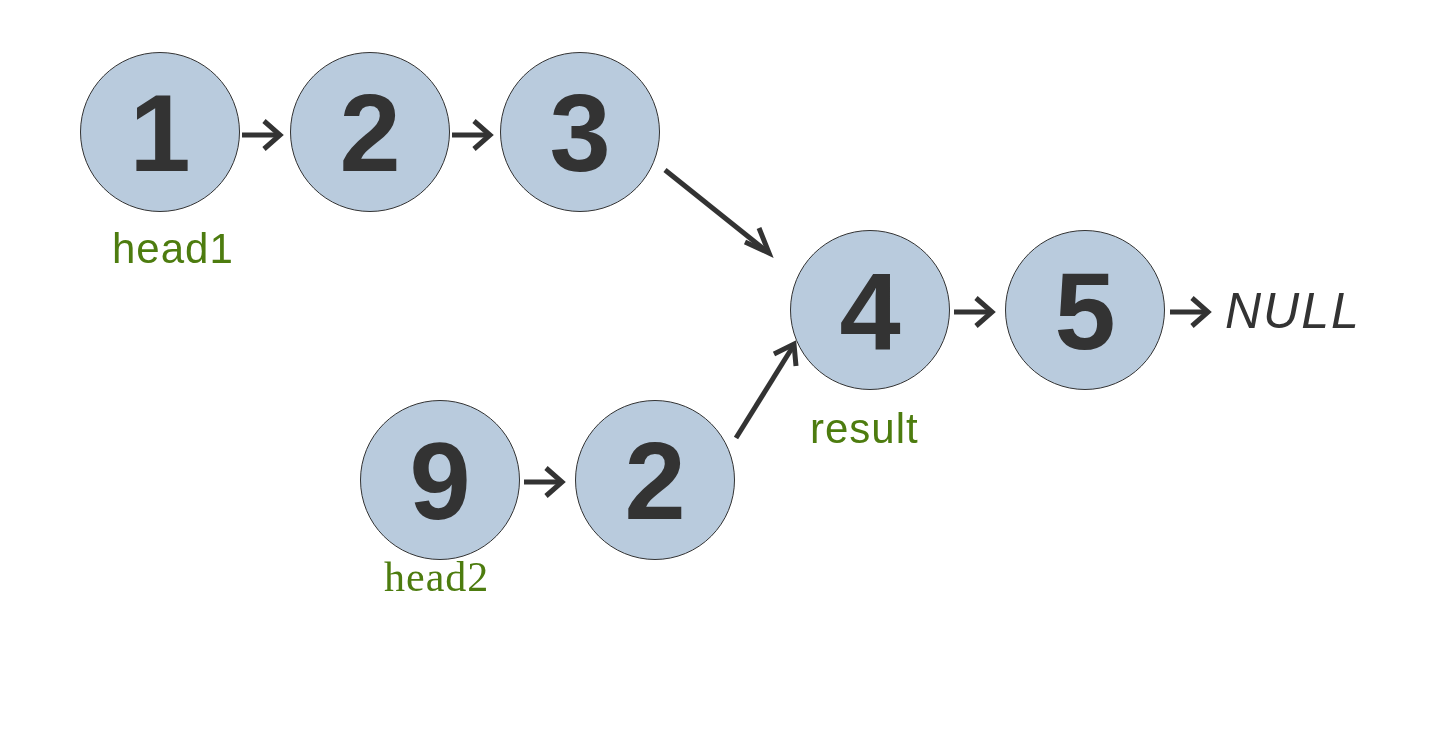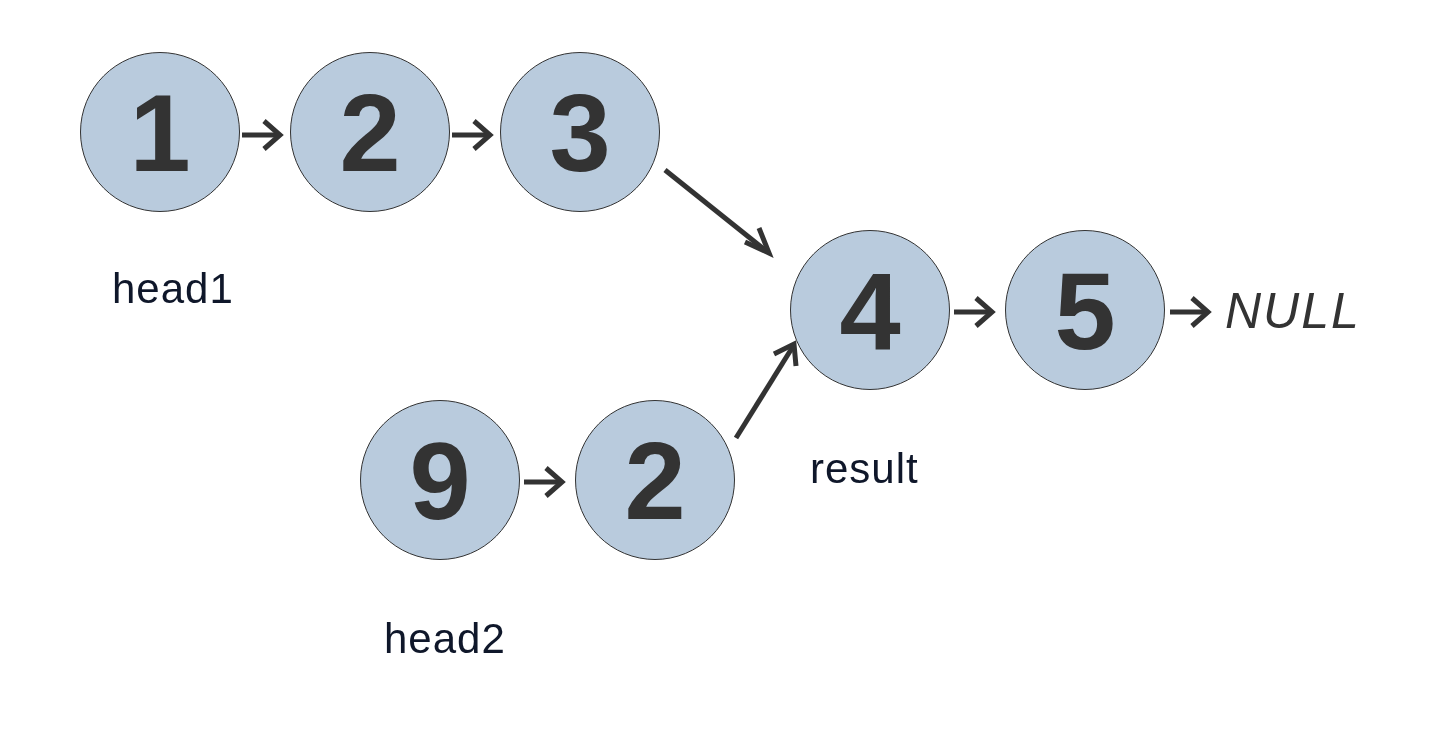--- a/index.html
+++ b/index.html
@@ -22,23 +22,22 @@
       align-items: center;
       justify-content: center;
       font-size: 110px;
       font-weight: bold;
       color: #333333;
       box-sizing: border-box;
     }
     .label {
       position: absolute;
       font-size: 42px;
-      color: #0f172a;
+      color: #4d7c0f;
       letter-spacing: 1px;
-      margin-top: 40px;
     }
     .null-text {
       position: absolute;
       font-size: 50px;
       color: #333333;
       letter-spacing: 2px;
       font-style: italic;
     }
     svg.arrow-svg {
       position: absolute;
@@ -66,21 +65,21 @@
 </div>
 
 <div class="node" style="left:360px; top:400px;">
   <span>9</span>
 </div>
 <div class="node" style="left:575px; top:400px;">
   <span>2</span>
 </div>
 
 <div class="label" style="left:112px; top:225px;">head1</div>
-<div class="label" style="left:384px; top:575px;">head2</div>
+<div class="label" style="left:384px; top:553px;font-family:Liberation Serif, serif;">head2</div>
 <div class="label" style="left:810px; top:405px;text-align:right;">result</div>
 <div class="null-text" style="left:1225px; top:282px;">NULL</div>
 
 <svg class="arrow-svg" style="left:240px; top:115px;" width="50" height="40">
   <line x1="2" y1="20" x2="38" y2="20" stroke="#333" stroke-width="5"></line>
   <polyline points="24,6 40,20 24,34" fill="none" stroke="#333" stroke-width="5"></polyline>
 </svg>
 
 <svg class="arrow-svg" style="left:450px; top:115px;" width="50" height="40">
   <line x1="2" y1="20" x2="38" y2="20" stroke="#333" stroke-width="5"></line>

